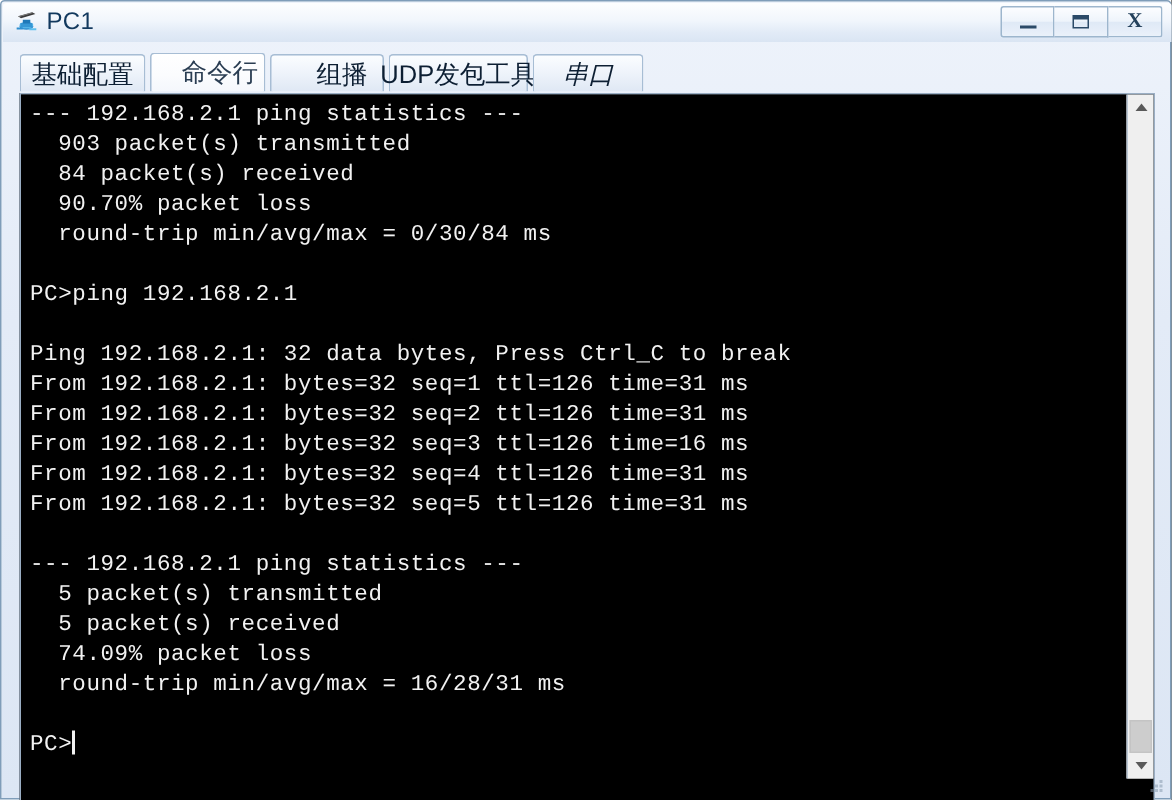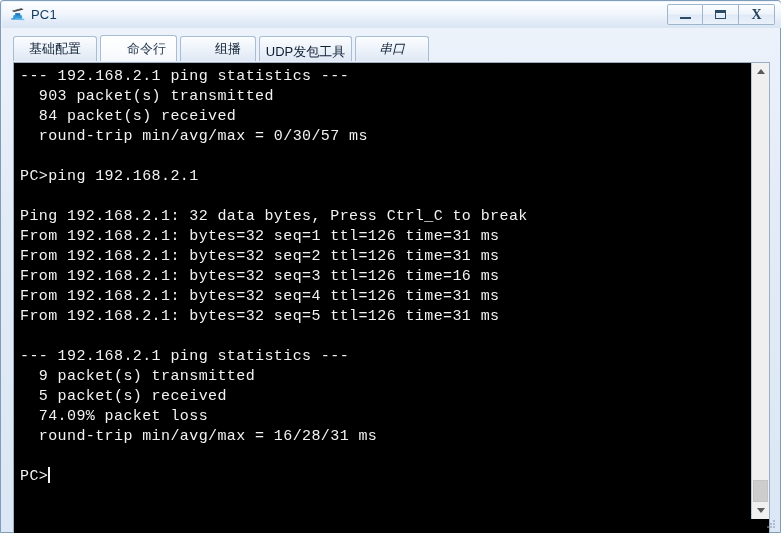--- a/index.html
+++ b/index.html
@@ -44,21 +44,21 @@
     box-sizing: border-box;
   }
   .title-icon {
     position: absolute;
     left: 7px; top: 4px;
     width: 18px; height: 18px;
   }
   .title-text {
     position: absolute;
     left: 29px; top: 4px;
-    font-size: 13px;
+    font-size: 16px;
     line-height: 18px;
     color: #12395e;
     letter-spacing: 0.2px;
     white-space: nowrap;
   }
 
   
   .winbtns {
     position: absolute;
     right: 6px; top: 2px;
@@ -118,21 +118,21 @@
     align-items: flex-end;
   }
   .tab {
     height: 25px;
     box-sizing: border-box;
     border: 1px solid #a7bdd4;
     border-bottom: none;
     border-radius: 3px 3px 0 0;
     background: linear-gradient(180deg,#fbfdff 0%,#eff4fb 45%,#dfe8f4 100%);
     color: #0d1f33;
-    font-size: 13px;
+    font-size: 17px;
     display: flex;
     align-items: center;
     justify-content: center;
     margin-right: 3px;
     padding: 0 10px;
     white-space: nowrap;
   }
   .tab.active {
     background: linear-gradient(180deg,#ffffff 0%,#fbfcfe 55%,#f4f7fc 100%);
     color: #2a3d52;
@@ -287,33 +287,34 @@
     <div class="tab" style="width:74px;font-style:italic;">
       <span>串口</span>
     </div>
   </div>
 
   <div class="term-wrap">
     <div class="term" id="terminal">
         <div class="term-line">--- 192.168.2.1 ping statistics ---</div>
         <div class="term-line">  903 packet(s) transmitted</div>
         <div class="term-line">  84 packet(s) received</div>
-        <div class="term-line">  round-trip min/avg/max = 0/30/57 ms</div>
+        <div class="term-line">  90.70% packet loss</div>
+        <div class="term-line">  round-trip min/avg/max = 0/30/84 ms</div>
         <div class="term-line blank"> </div>
         <div class="term-line">PC&gt;ping 192.168.2.1</div>
         <div class="term-line blank"> </div>
         <div class="term-line">Ping 192.168.2.1: 32 data bytes, Press Ctrl_C to break</div>
         <div class="term-line">From 192.168.2.1: bytes=32 seq=1 ttl=126 time=31 ms</div>
         <div class="term-line">From 192.168.2.1: bytes=32 seq=2 ttl=126 time=31 ms</div>
         <div class="term-line">From 192.168.2.1: bytes=32 seq=3 ttl=126 time=16 ms</div>
         <div class="term-line">From 192.168.2.1: bytes=32 seq=4 ttl=126 time=31 ms</div>
         <div class="term-line">From 192.168.2.1: bytes=32 seq=5 ttl=126 time=31 ms</div>
         <div class="term-line blank"> </div>
         <div class="term-line">--- 192.168.2.1 ping statistics ---</div>
-        <div class="term-line">  9 packet(s) transmitted</div>
+        <div class="term-line">  5 packet(s) transmitted</div>
         <div class="term-line">  5 packet(s) received</div>
         <div class="term-line">  74.09% packet loss</div>
         <div class="term-line">  round-trip min/avg/max = 16/28/31 ms</div>
         <div class="term-line blank"> </div>
         <div class="term-line"><span>PC&gt;</span><span class="caret"></span></div>
       </div>
 
     <div class="vscroll">
       <div class="sb-btn up">
         <span class="sb-arrow up"></span>

